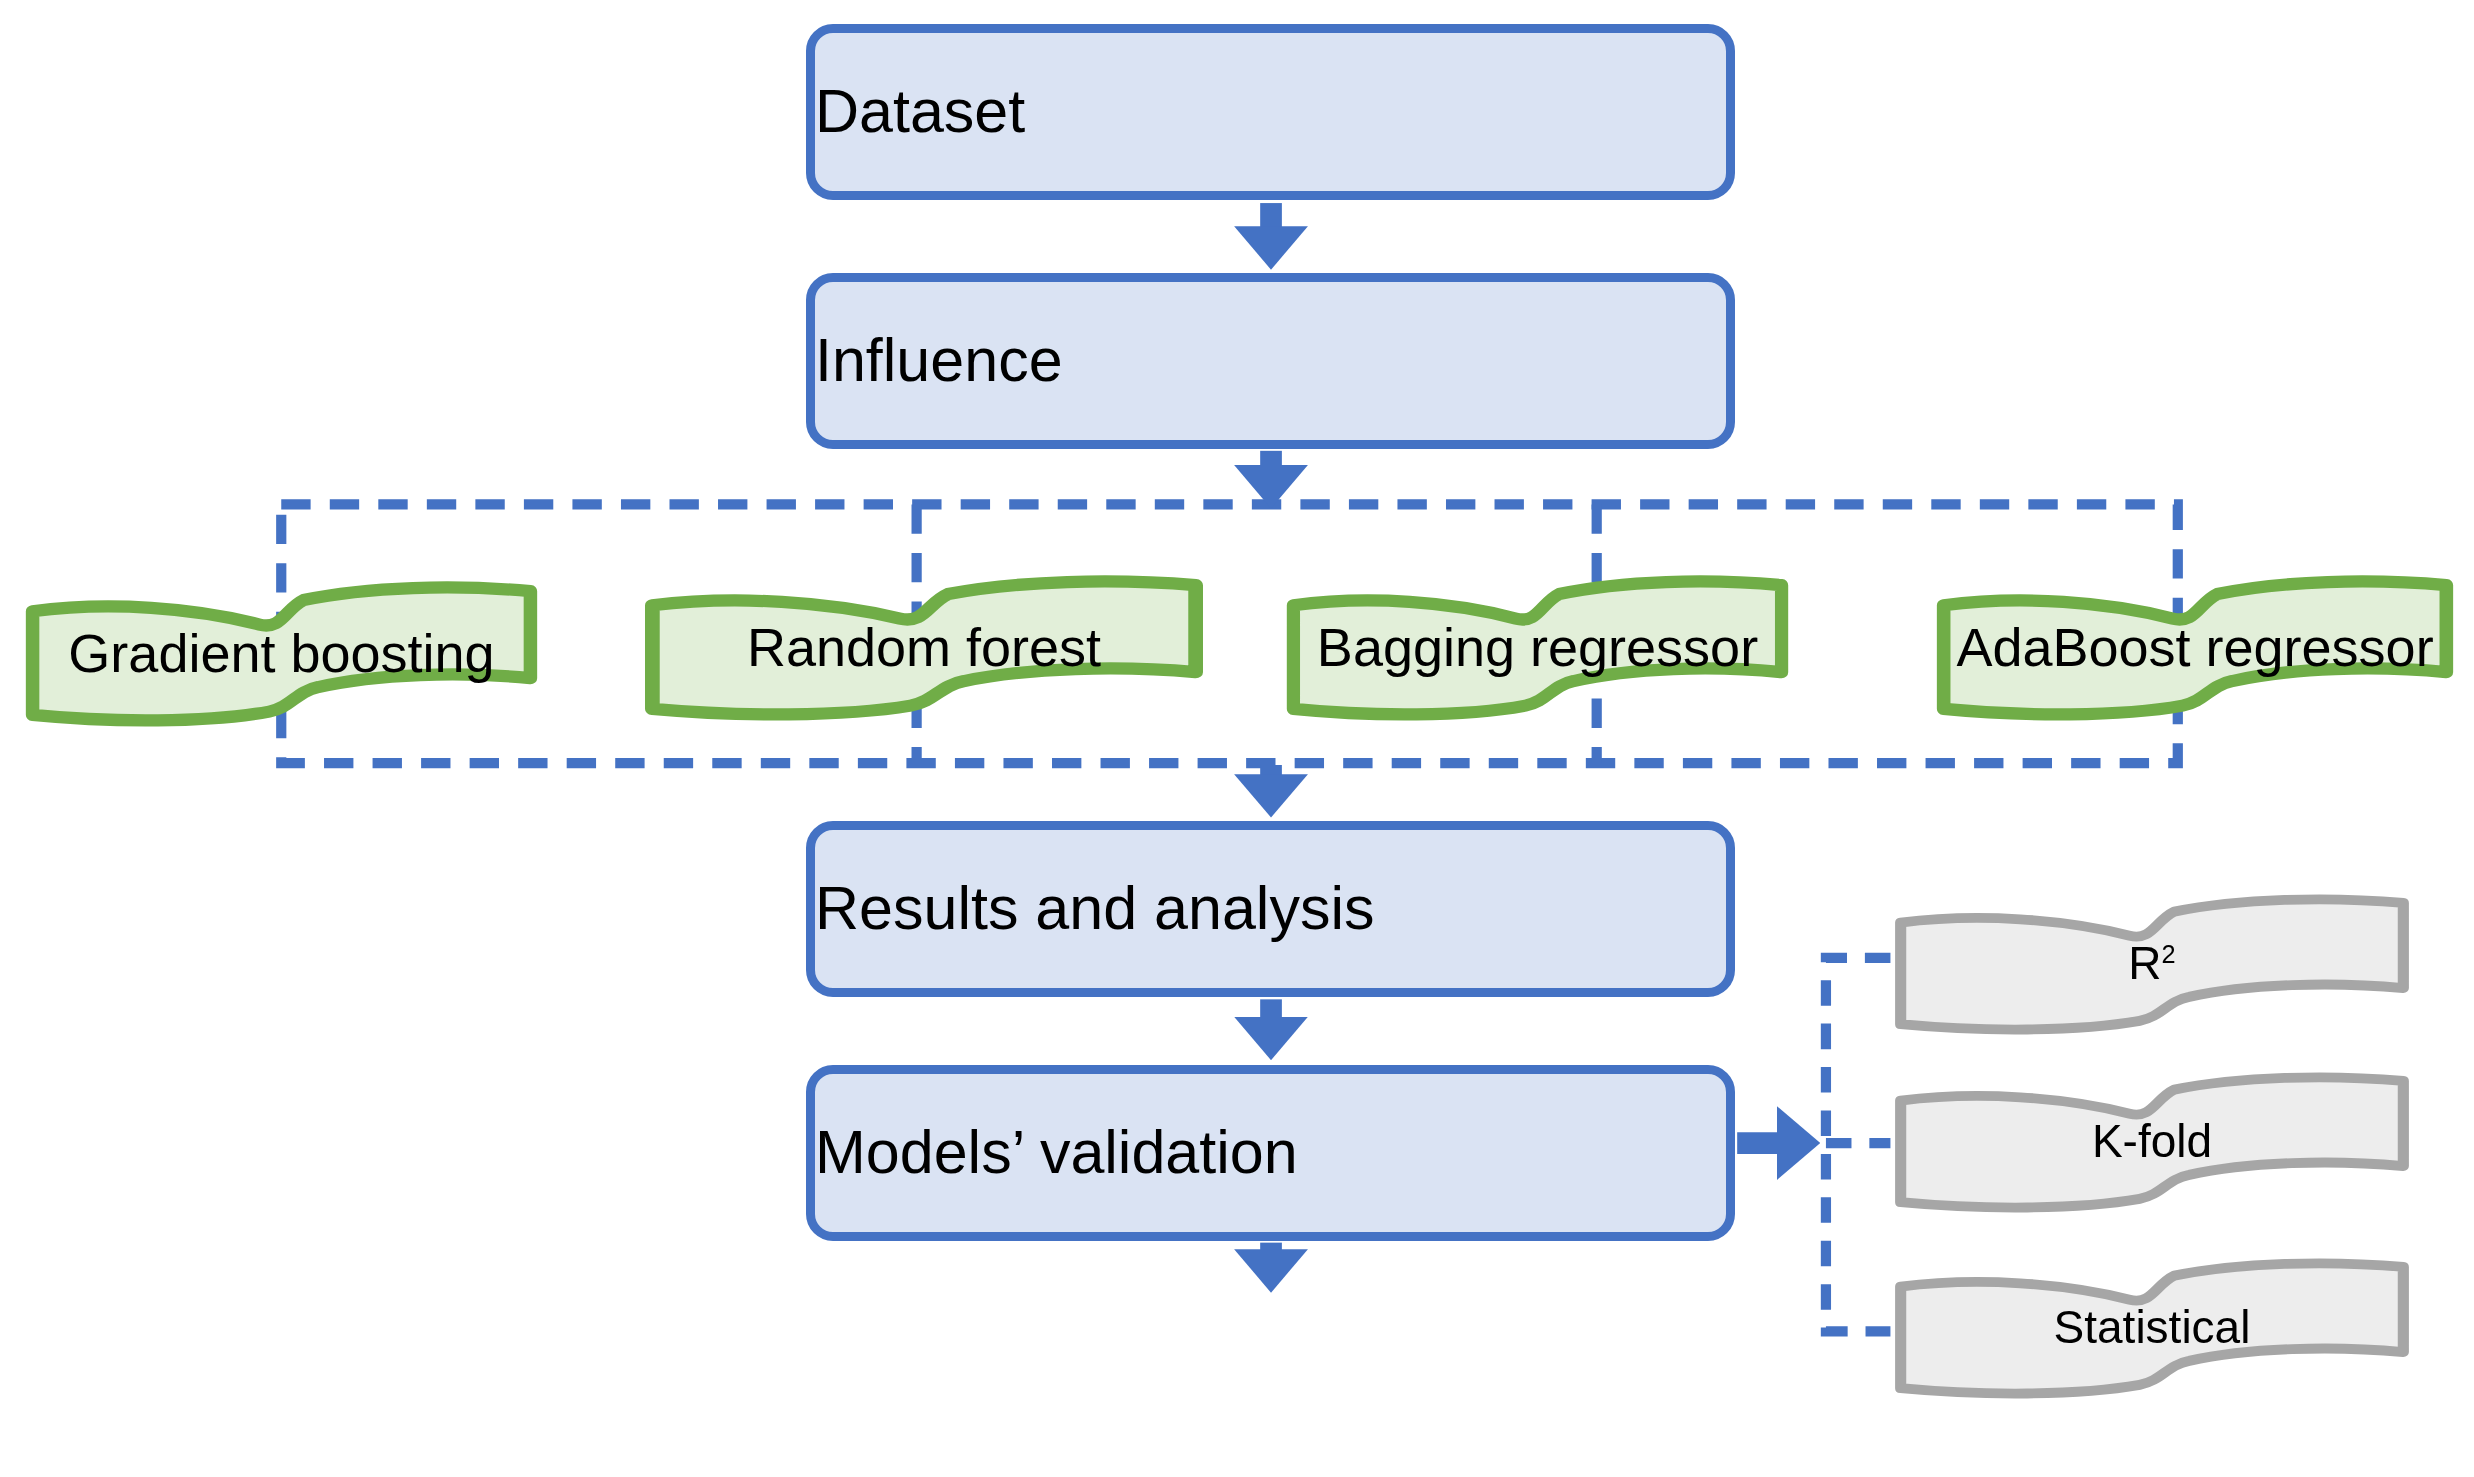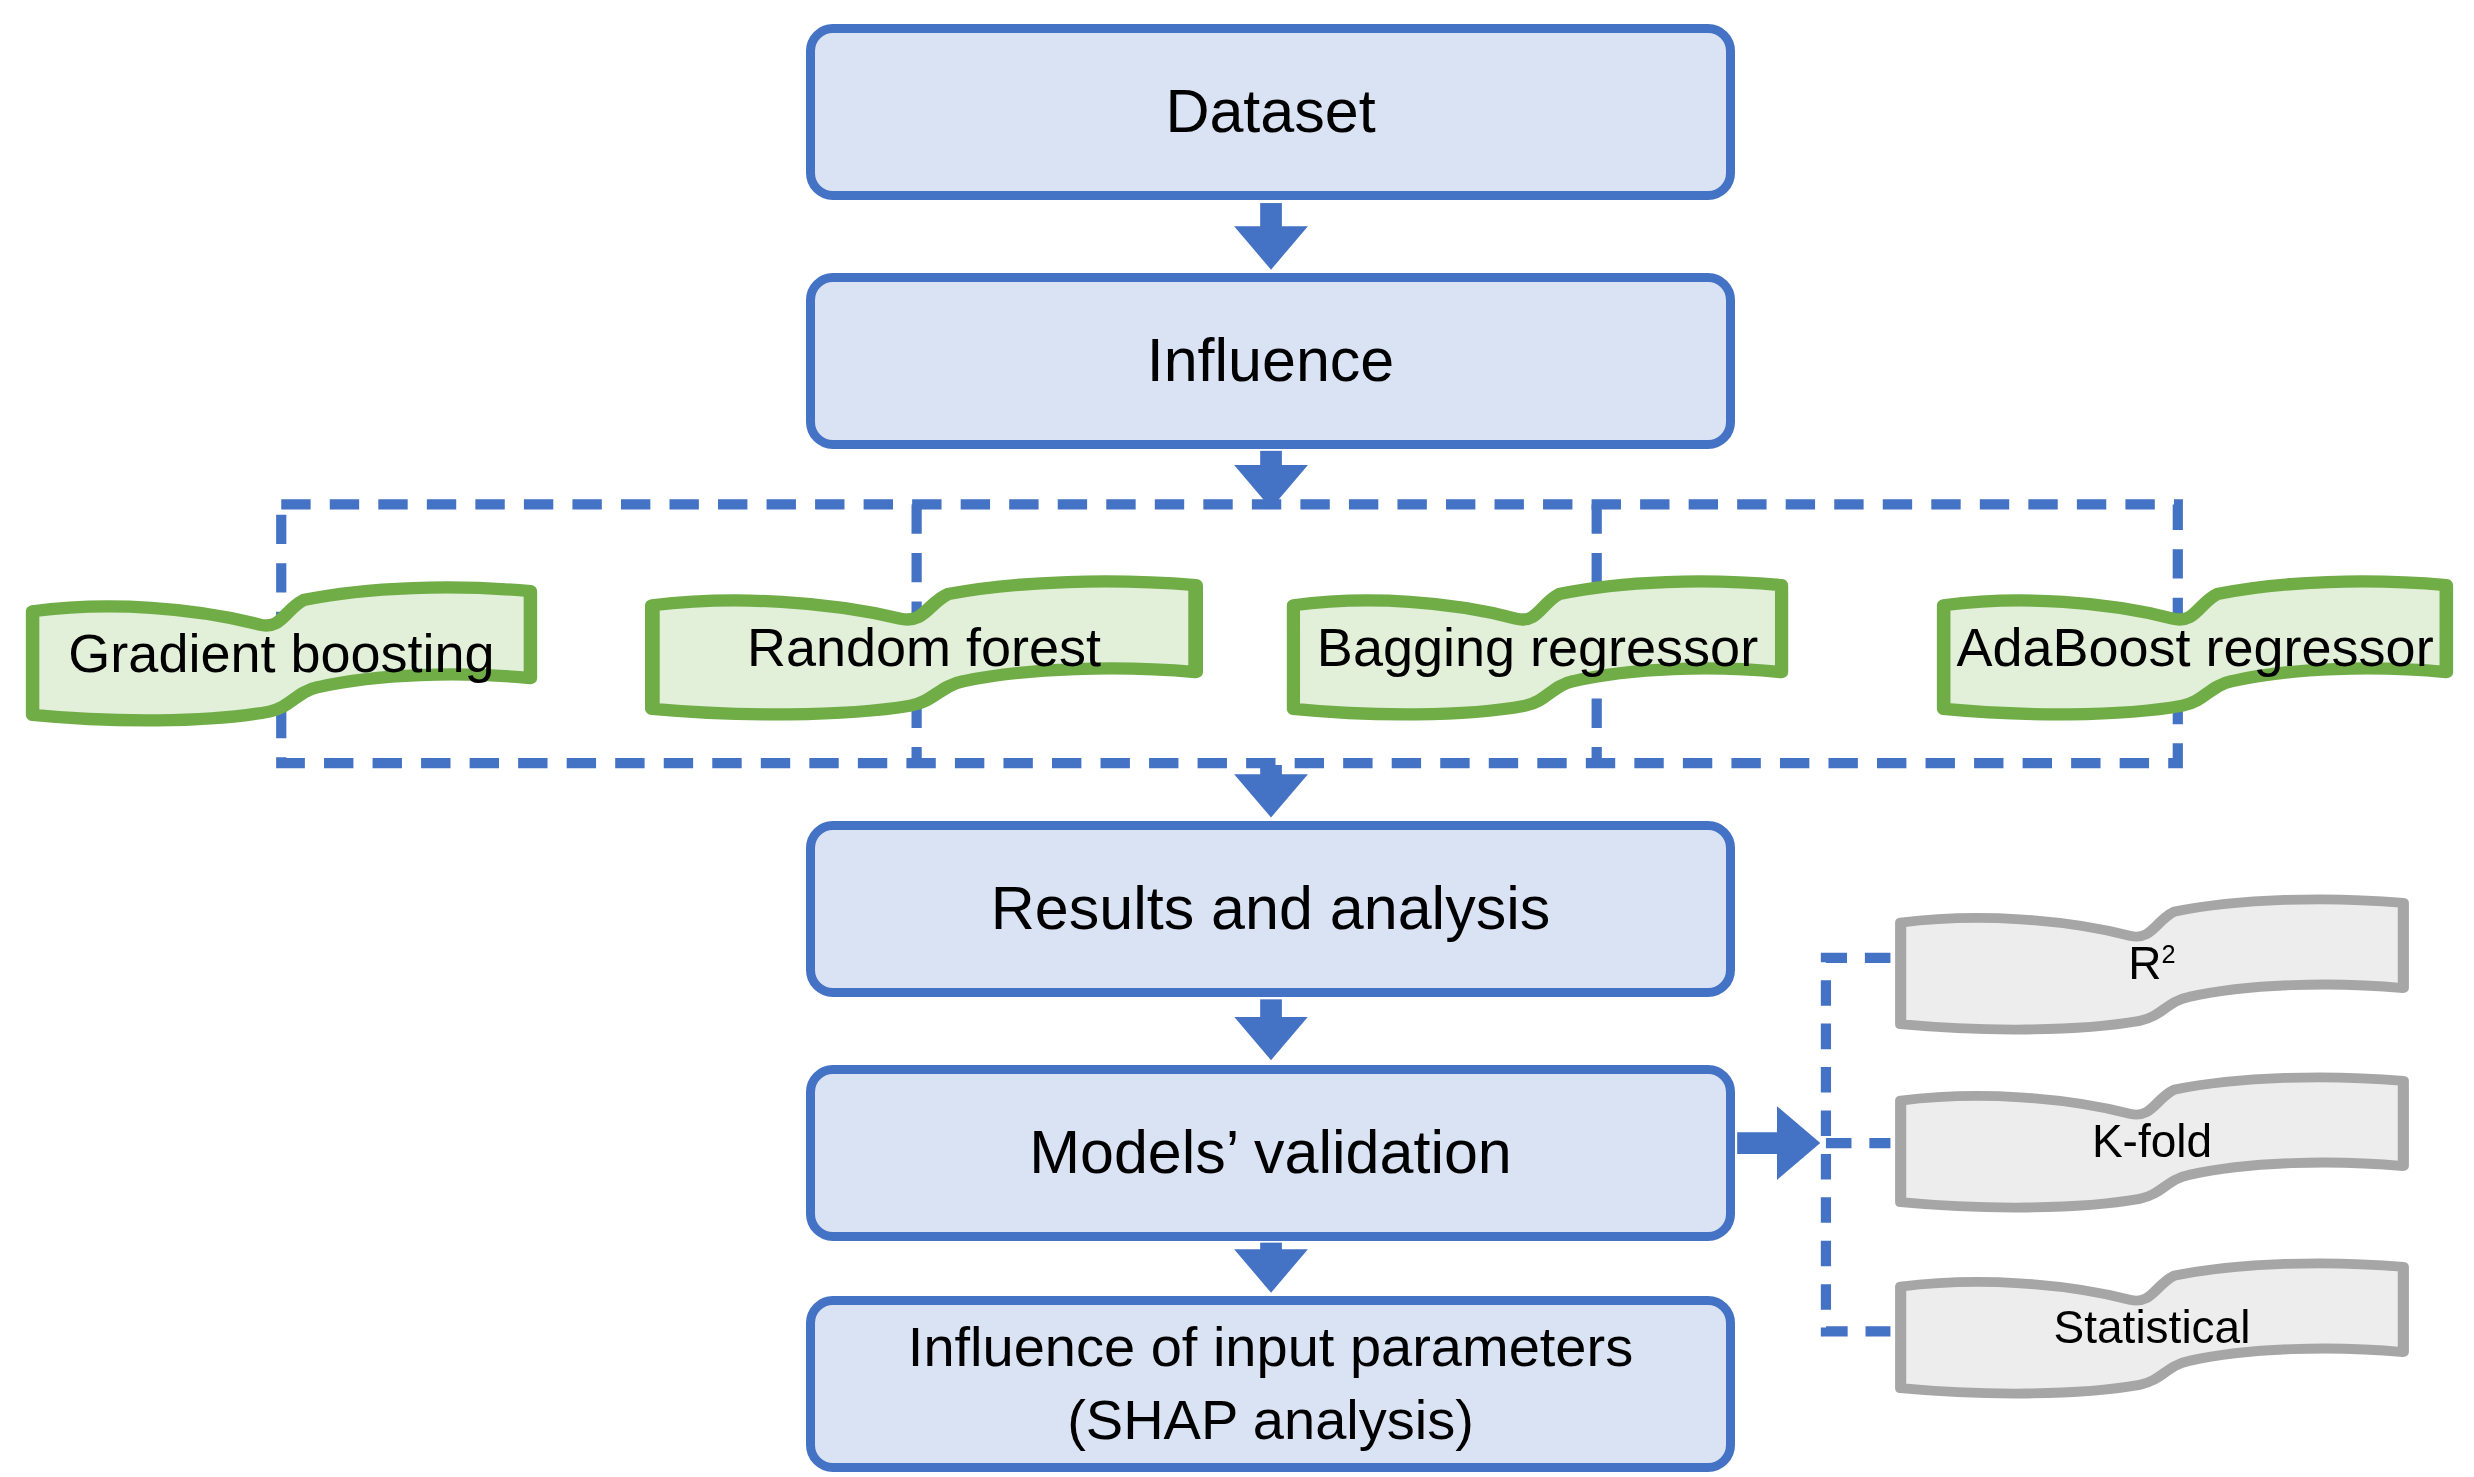--- a/index.html
+++ b/index.html
@@ -46,21 +46,21 @@
     position: absolute;
     box-sizing: border-box;
     width: 929px;
     height: 176px;
     left: 806px;
     background: var(--flow-fill, #dae3f3);
     border: 9px solid var(--flow-border, #4472c4);
     border-radius: 27px;
     display: flex;
     flex-direction: column;
-    align-items: center;
+    align-items: flex-start;
     justify-content: center;
     text-align: center;
   }
   .flow-label {
     font-size: 61px;
     line-height: 1.08;
     white-space: nowrap;
   }
   .flow-label.small {
     font-size: 56px;
@@ -140,24 +140,20 @@
   </div>
 
   <div class="flow-box" style="top:821px">
     <span class="flow-label">Results and analysis</span>
   </div>
 
   <div class="flow-box" style="top:1065px">
     <span class="flow-label">Models’ validation</span>
   </div>
 
-  <div class="flow-box" style="top:1296px">
-    <span class="flow-label small">Influence of input parameters</span>
-    <span class="flow-label small">(SHAP analysis)</span>
-  </div>
 
   <div class="chip model-chip" style="left:24px;top:580px;width:515px;height:145px">
     <svg class="chip-shape" viewBox="0 0 420 130" preserveAspectRatio="none" xmlns="http://www.w3.org/2000/svg">
       <path class="model-wave" d="M 7 28 C 70 19 140 25 192 40 C 210 45 213 26 228 18 C 280 6 352 4 413 10 L 413 88 C 356 82 288 84 240 96 C 222 100 218 114 200 118 C 150 128 72 128 7 121 Z"></path>
     </svg>
     <span class="chip-label">Gradient boosting</span>
   </div>
 
   <div class="chip model-chip" style="left:643px;top:574px;width:562px;height:145px">
     <svg class="chip-shape" viewBox="0 0 420 130" preserveAspectRatio="none" xmlns="http://www.w3.org/2000/svg">

